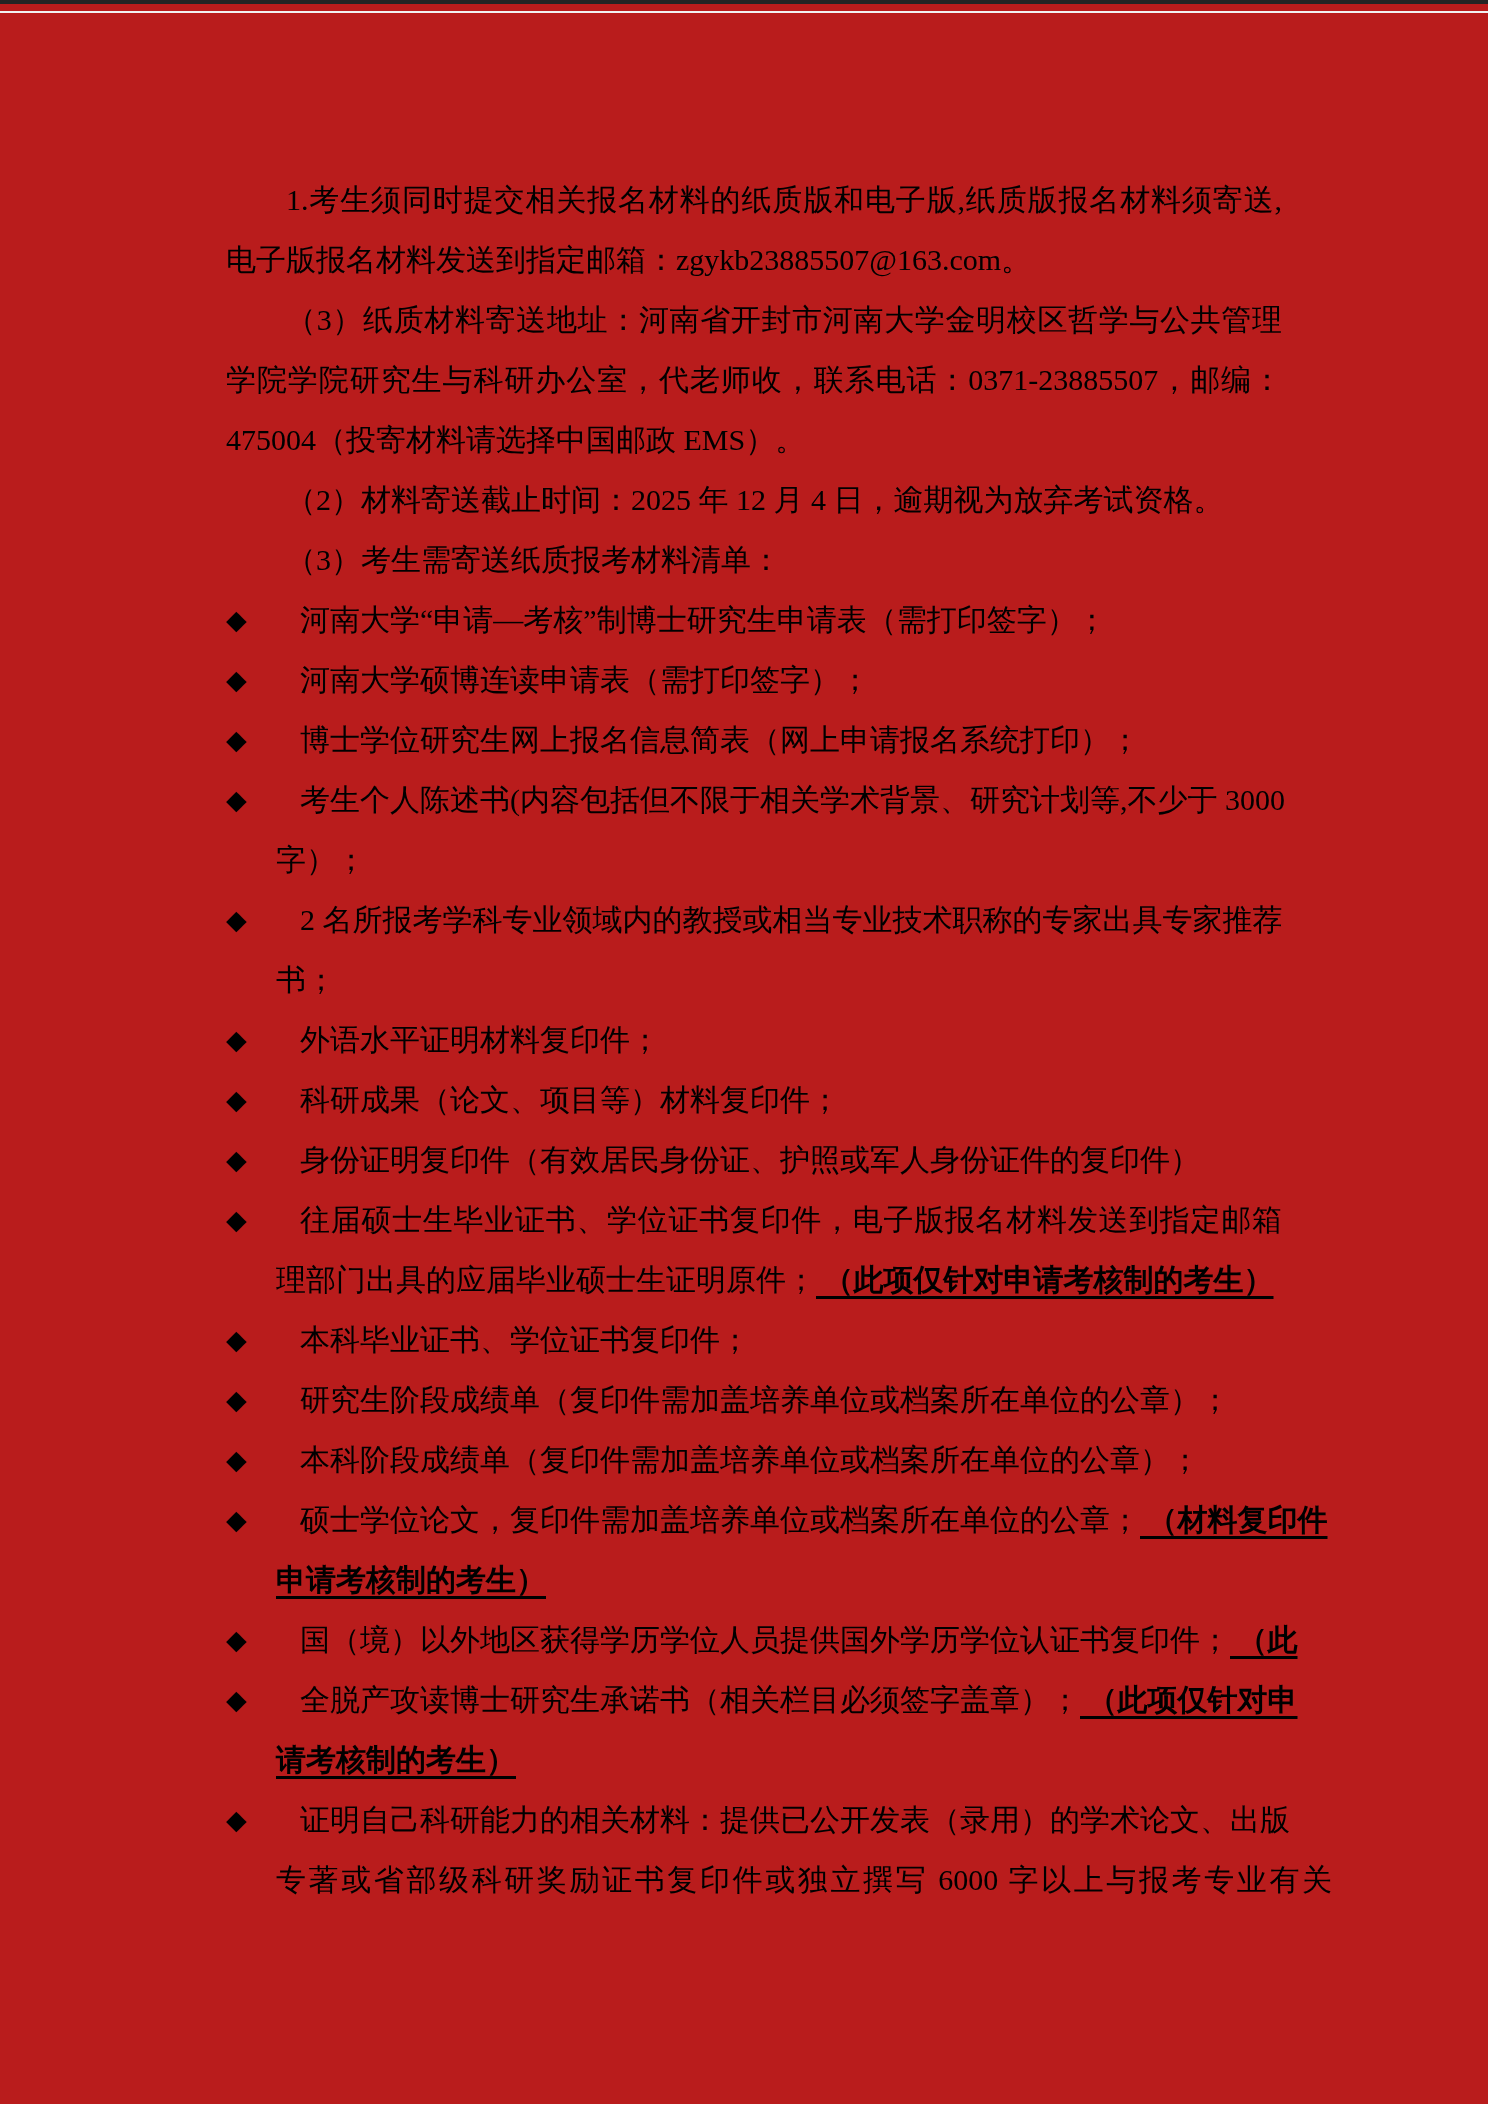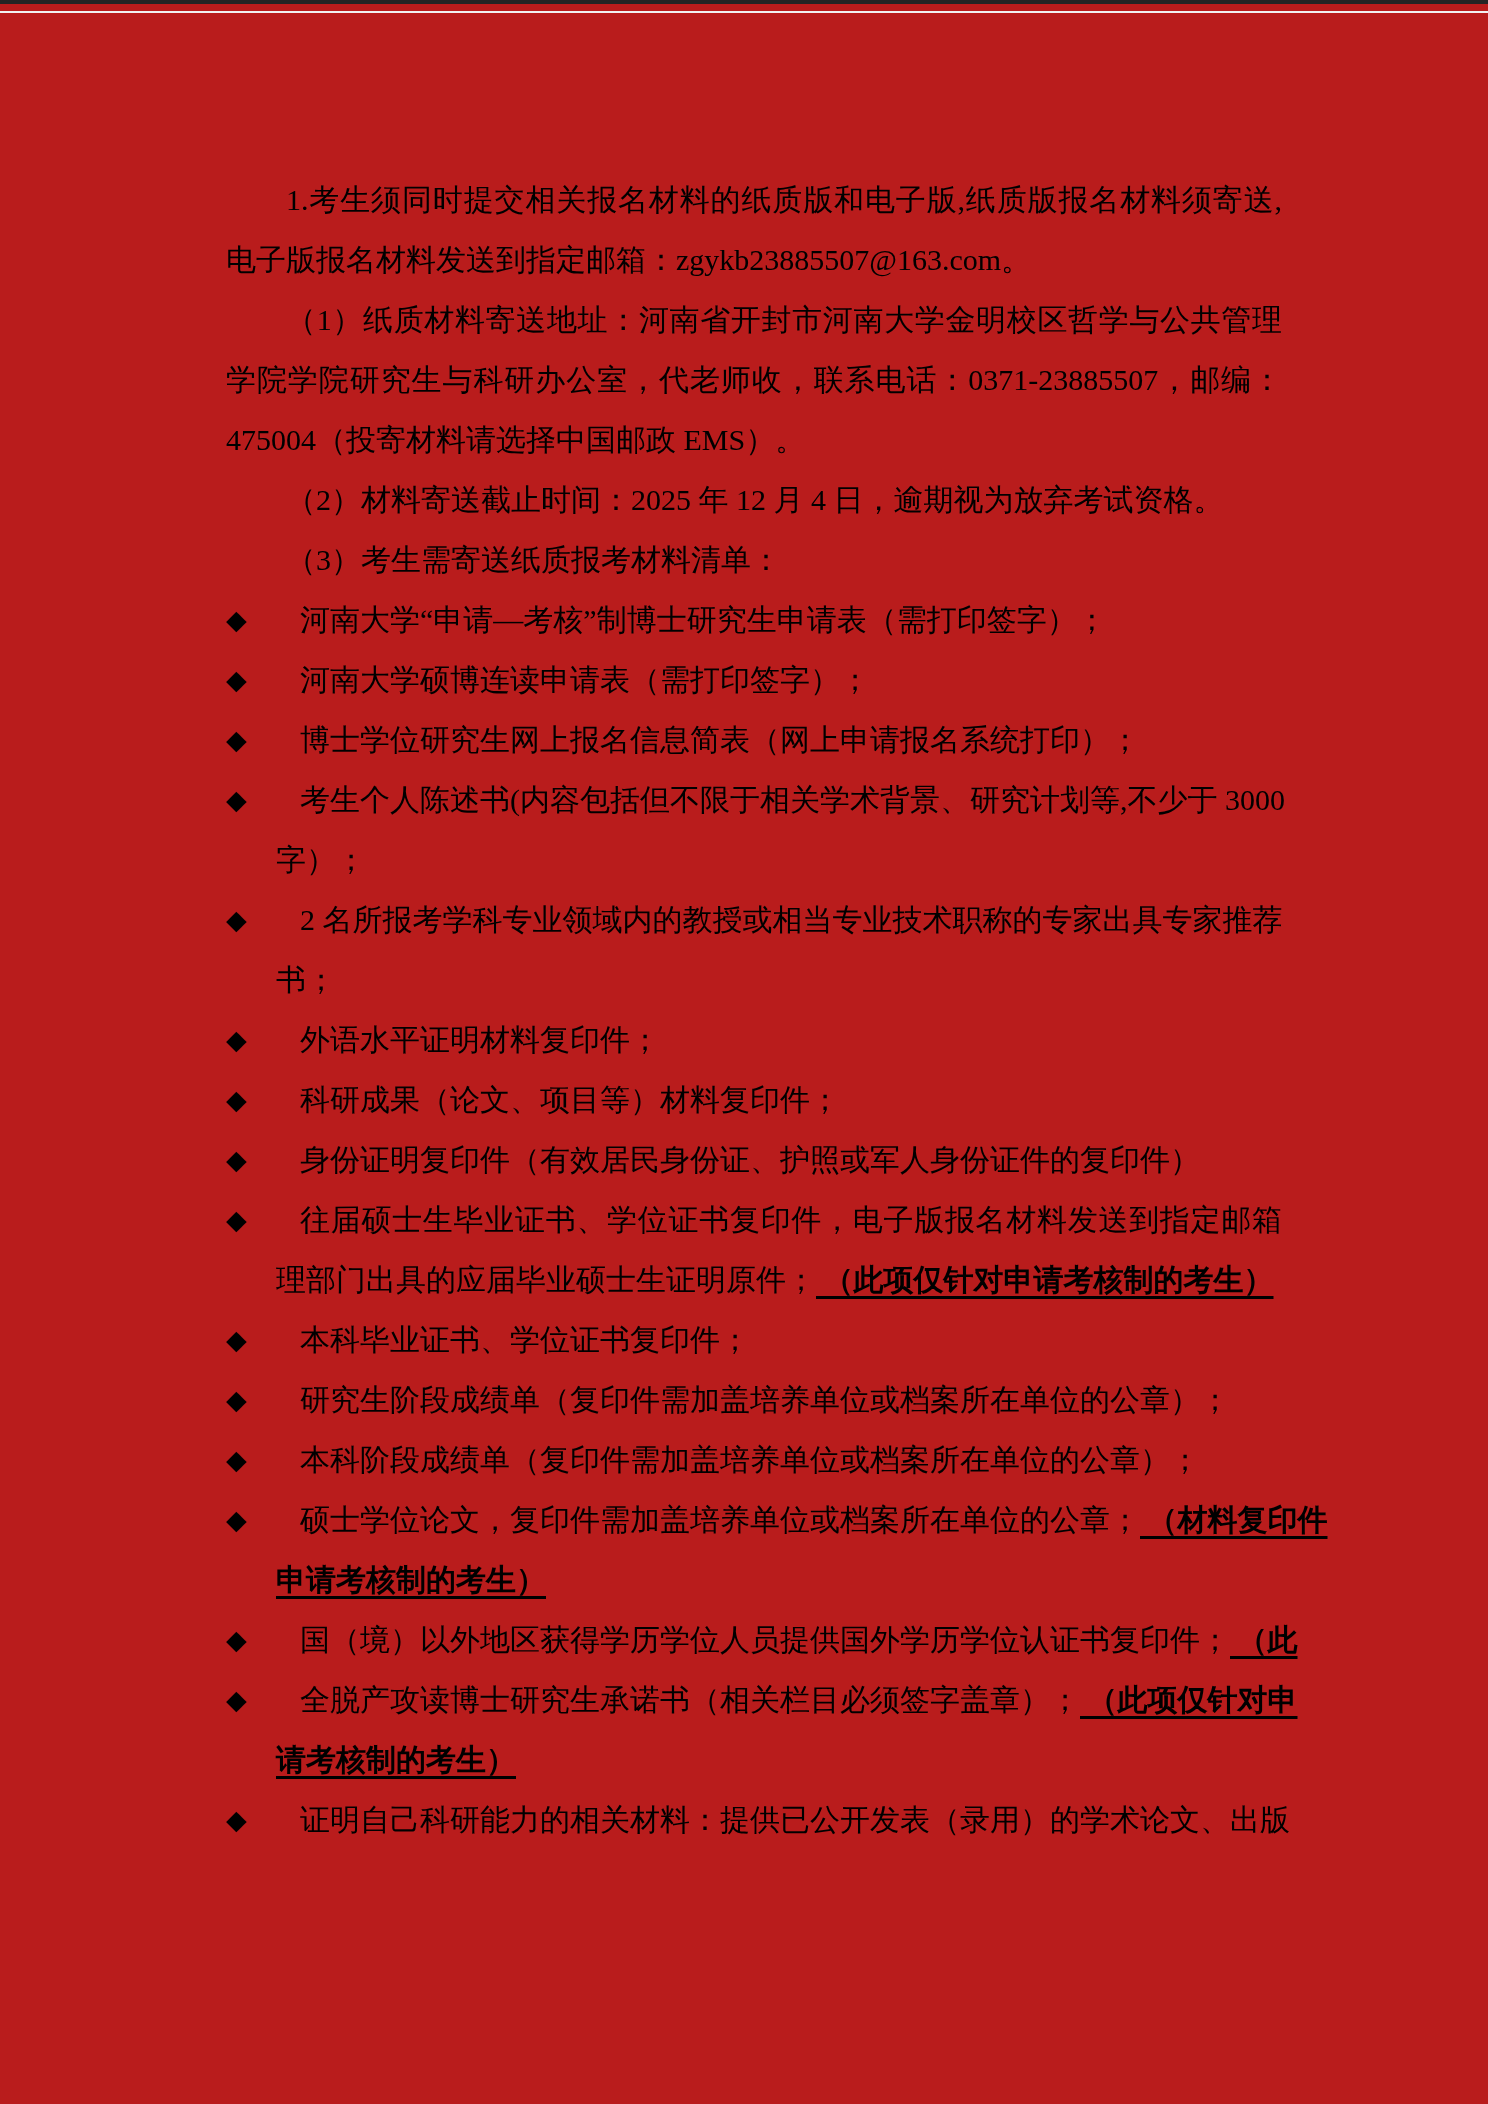--- a/index.html
+++ b/index.html
@@ -62,21 +62,21 @@
   <div class="top-bar" style="background: rgb(36, 36, 36);"></div>
   <div class="top-hairline"></div>
   <div class="content" id="content" style="color: rgb(0, 0, 0);">
       <div class="line para justify">
         <span class="text"><span class="seg">1.考生须同时提交相关报名材料的纸质版和电子版,纸质版报名材料须寄送,</span></span>
       </div>
       <div class="line flush">
         <span class="text"><span class="seg">电子版报名材料发送到指定邮箱：zgykb23885507@163.com。</span></span>
       </div>
       <div class="line para justify">
-        <span class="text"><span class="seg">（1）纸质材料寄送地址：河南省开封市河南大学金明校区哲学与公共管理</span></span>
+        <span class="text"><span class="seg">（3）纸质材料寄送地址：河南省开封市河南大学金明校区哲学与公共管理</span></span>
       </div>
       <div class="line flush justify">
         <span class="text"><span class="seg">学院学院研究生与科研办公室，代老师收，联系电话：0371-23885507，邮编：</span></span>
       </div>
       <div class="line flush">
         <span class="text"><span class="seg">475004（投寄材料请选择中国邮政 EMS）。</span></span>
       </div>
       <div class="line para">
         <span class="text"><span class="seg">（2）材料寄送截止时间：2025 年 12 月 4 日，逾期视为放弃考试资格。</span></span>
       </div>
@@ -155,14 +155,17 @@
         <span class="marker">◆</span>
         <span class="text"><span class="seg">全脱产攻读博士研究生承诺书（相关栏目必须签字盖章）；</span><span class="seg em"> （此项仅针对申</span></span>
       </div>
       <div class="line cont">
         <span class="text"><span class="seg em">请考核制的考生） </span></span>
       </div>
       <div class="line bullet justify">
         <span class="marker">◆</span>
         <span class="text"><span class="seg">证明自己科研能力的相关材料：提供已公开发表（录用）的学术论文、出版</span></span>
       </div>
+      <div class="line cont justify">
+        <span class="text"><span class="seg">专著或省部级科研奖励证书复印件或独立撰写 6000 字以上与报考专业有关</span></span>
+      </div>
     </div>
 </div>
 
 </body></html>

